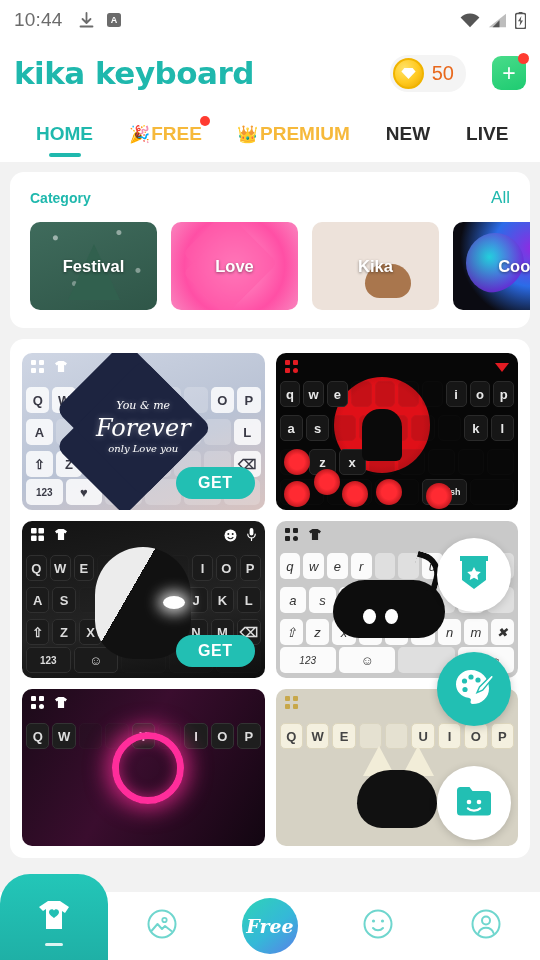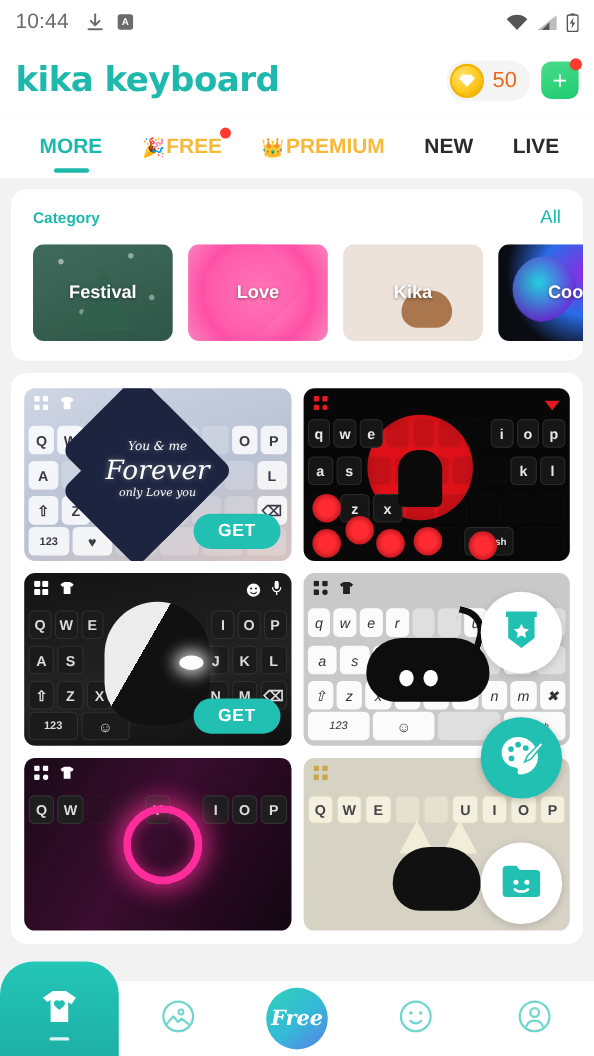--- a/index.html
+++ b/index.html
@@ -26,21 +26,21 @@
   
   .appbar {
     height: 66px; background: #ffffff;
     display: flex; align-items: center; padding: 0 14px;
   }
   .brand {
     font-size: 31px; color: #1FB8AD; font-weight: 700;
     font-family: "DejaVu Sans", sans-serif;
     letter-spacing: -0.5px;
   }
-  .hdr-right { margin-left: auto; display: flex; align-items: center; gap: 10px; }
+  .hdr-right { margin-left: auto; display: flex; align-items: center; gap: 26px; }
   .coin-pill {
     display: flex; align-items: center; gap: 8px;
     background: #f4f4f4; border-radius: 18px; padding: 3px 12px 3px 3px;
   }
   .coin {
     width: 31px; height: 31px; border-radius: 50%;
     background: radial-gradient(circle at 35% 32%, #FFE269 0%, #FFC91F 55%, #E8A500 100%);
     border: 2px solid #F0B400;
     display: flex; align-items: center; justify-content: center;
     font-size: 14px; color: #fff;
@@ -365,21 +365,21 @@
       </div>
       <button class="plus-btn">
         <span>+</span>
         <span class="dot"></span>
       </button>
     </div>
   </div>
 
   <div class="tabs">
     <div class="tab active">
-      <span>MORE</span>
+      <span>HOME</span>
     </div>
     <div class="tab gold">
       <span class="emo">🎉</span>
       <span>FREE</span>
       <span class="reddot"></span>
     </div>
     <div class="tab gold">
       <span class="emo">👑</span>
       <span>PREMIUM</span>
     </div>

